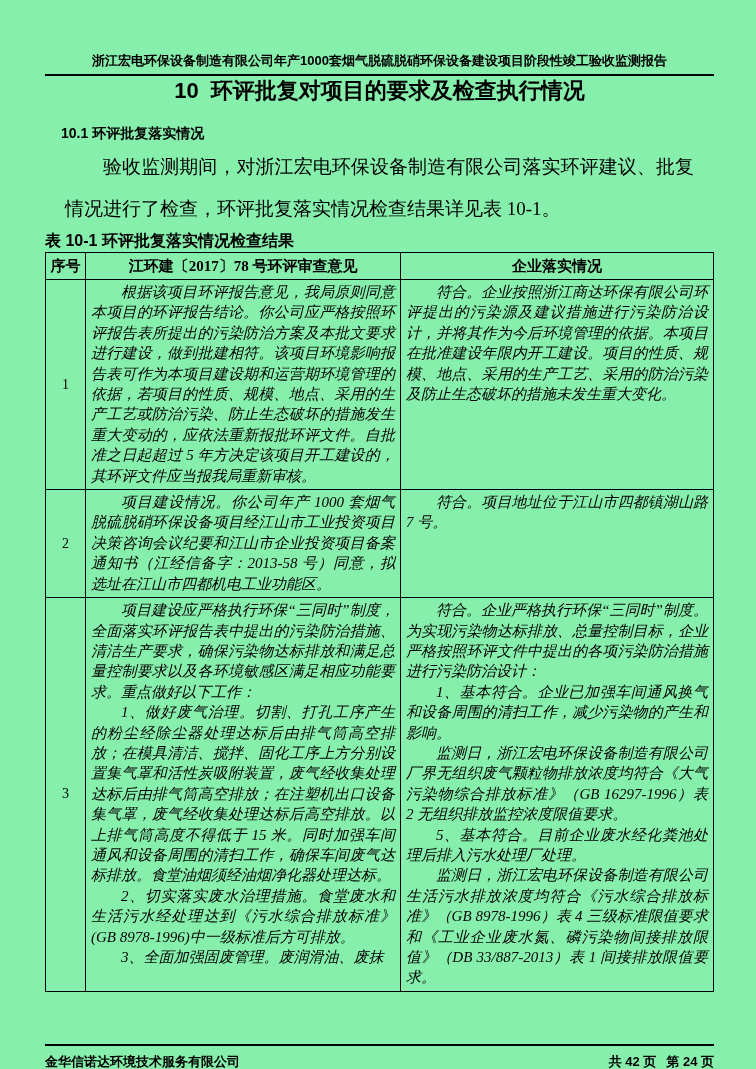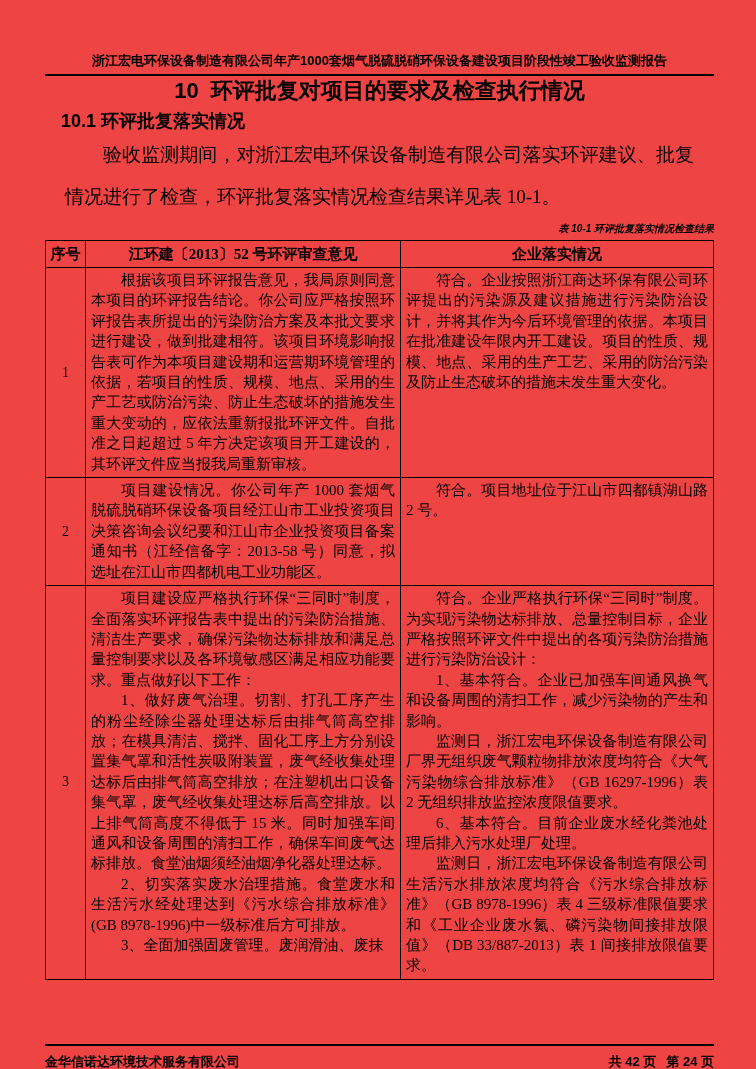--- a/index.html
+++ b/index.html
@@ -2,21 +2,21 @@
 <html lang="zh"><head>
 <meta charset="utf-8">
 <style>
   * { margin: 0; padding: 0; box-sizing: border-box; }
   html, body { background: #ffffff; }
   .page {
     position: relative;
     width: 756px;
     height: 1069px;
     margin: 0 auto;
-    background: #ef4444;
+    background: #86efac;
     color: #000000;
     font-family: "Liberation Serif", "DejaVu Serif", serif;
     padding: 52px 42px 0 45px;
     overflow: hidden;
   }
   .doc-header {
     text-align: center;
     font-size: 13px;
     font-weight: bold;
     line-height: 18px;
@@ -28,42 +28,41 @@
   }
   .doc-title {
     text-align: center;
     font-size: 22px;
     font-weight: bold;
     line-height: 30px;
     font-family: "Liberation Sans", "DejaVu Sans", sans-serif;
     white-space: pre-wrap;
   }
   .section-heading {
-    margin-top: 3px;
-    font-size: 18px;
+    margin-top: 15px;
+    font-size: 14px;
     font-weight: bold;
     line-height: 25px;
     font-family: "Liberation Sans", "DejaVu Sans", sans-serif;
     margin-left: 16px;
   }
   .intro {
     margin: 0 20px;
     font-size: 19px;
     line-height: 42px;
     text-indent: 2em;
     text-align: justify;
   }
   .table-caption {
-    text-align: right;
-    font-size: 10px;
+    text-align: left;
+    font-size: 16px;
     font-weight: bold;
     line-height: 18px;
     margin: 2px 0 2px 0;
     font-family: "Liberation Sans", "DejaVu Sans", sans-serif;
-    font-style: italic;
   }
   table.review-table {
     width: 100%;
     border-collapse: collapse;
     table-layout: fixed;
     padding-left: 12px;
   }
   .review-table col.c-no { width: 40px; }
   .review-table col.c-op { width: 315px; }
   .review-table th {
@@ -84,20 +83,21 @@
     text-align: center;
     vertical-align: middle;
     font-size: 14px;
     padding: 0;
   }
   .para {
     text-indent: 2em;
     text-align: justify;
     line-height: 20.4px;
     margin: 0;
+    font-style: italic;
   }
   .doc-footer {
     position: absolute;
     left: 45px;
     right: 42px;
     top: 1044px;
     border-top: 2px solid #000;
     padding-top: 7px;
     display: flex;
     justify-content: space-between;
@@ -125,56 +125,56 @@
 
   <table class="review-table">
     <colgroup>
       <col class="c-no">
         <col class="c-op">
         <col class="c-im">
     </colgroup>
     <thead>
       <tr>
         <th>序号</th>
-        <th>江环建〔2013〕52 号环评审查意见</th>
+        <th>江环建〔2017〕78 号环评审查意见</th>
         <th>企业落实情况</th>
       </tr>
     </thead>
     <tbody>
       <tr>
         <td class="cell-no">1</td>
         <td>
             <p class="para">根据该项目环评报告意见，我局原则同意本项目的环评报告结论。你公司应严格按照环评报告表所提出的污染防治方案及本批文要求进行建设，做到批建相符。该项目环境影响报告表可作为本项目建设期和运营期环境管理的依据，若项目的性质、规模、地点、采用的生产工艺或防治污染、防止生态破坏的措施发生重大变动的，应依法重新报批环评文件。自批准之日起超过 5 年方决定该项目开工建设的，其环评文件应当报我局重新审核。</p>
           </td>
         <td>
             <p class="para">符合。企业按照浙江商达环保有限公司环评提出的污染源及建议措施进行污染防治设计，并将其作为今后环境管理的依据。本项目在批准建设年限内开工建设。项目的性质、规模、地点、采用的生产工艺、采用的防治污染及防止生态破坏的措施未发生重大变化。</p>
           </td>
       </tr>
       <tr>
         <td class="cell-no">2</td>
         <td>
             <p class="para">项目建设情况。你公司年产 1000 套烟气脱硫脱硝环保设备项目经江山市工业投资项目决策咨询会议纪要和江山市企业投资项目备案通知书（江经信备字：2013-58 号）同意，拟选址在江山市四都机电工业功能区。</p>
           </td>
         <td>
-            <p class="para">符合。项目地址位于江山市四都镇湖山路 2 号。</p>
+            <p class="para">符合。项目地址位于江山市四都镇湖山路 7 号。</p>
           </td>
       </tr>
       <tr>
         <td class="cell-no">3</td>
         <td>
             <p class="para">项目建设应严格执行环保“三同时”制度，全面落实环评报告表中提出的污染防治措施、清洁生产要求，确保污染物达标排放和满足总量控制要求以及各环境敏感区满足相应功能要求。重点做好以下工作：</p>
             <p class="para">1、做好废气治理。切割、打孔工序产生的粉尘经除尘器处理达标后由排气筒高空排放；在模具清洁、搅拌、固化工序上方分别设置集气罩和活性炭吸附装置，废气经收集处理达标后由排气筒高空排放；在注塑机出口设备集气罩，废气经收集处理达标后高空排放。以上排气筒高度不得低于 15 米。同时加强车间通风和设备周围的清扫工作，确保车间废气达标排放。食堂油烟须经油烟净化器处理达标。</p>
             <p class="para">2、切实落实废水治理措施。食堂废水和生活污水经处理达到《污水综合排放标准》(GB 8978-1996)中一级标准后方可排放。</p>
             <p class="para">3、全面加强固废管理。废润滑油、废抹</p>
           </td>
         <td>
             <p class="para">符合。企业严格执行环保“三同时”制度。为实现污染物达标排放、总量控制目标，企业严格按照环评文件中提出的各项污染防治措施进行污染防治设计：</p>
             <p class="para">1、基本符合。企业已加强车间通风换气和设备周围的清扫工作，减少污染物的产生和影响。</p>
             <p class="para">监测日，浙江宏电环保设备制造有限公司厂界无组织废气颗粒物排放浓度均符合《大气污染物综合排放标准》（GB 16297-1996）表 2 无组织排放监控浓度限值要求。</p>
-            <p class="para">6、基本符合。目前企业废水经化粪池处理后排入污水处理厂处理。</p>
+            <p class="para">5、基本符合。目前企业废水经化粪池处理后排入污水处理厂处理。</p>
             <p class="para">监测日，浙江宏电环保设备制造有限公司生活污水排放浓度均符合《污水综合排放标准》（GB 8978-1996）表 4 三级标准限值要求和《工业企业废水氮、磷污染物间接排放限值》（DB 33/887-2013）表 1 间接排放限值要求。</p>
           </td>
       </tr>
     </tbody>
   </table>
 
   <div class="doc-footer">
     <span>金华信诺达环境技术服务有限公司</span>
     <span class="pages">
       <span>共 42 页</span>

